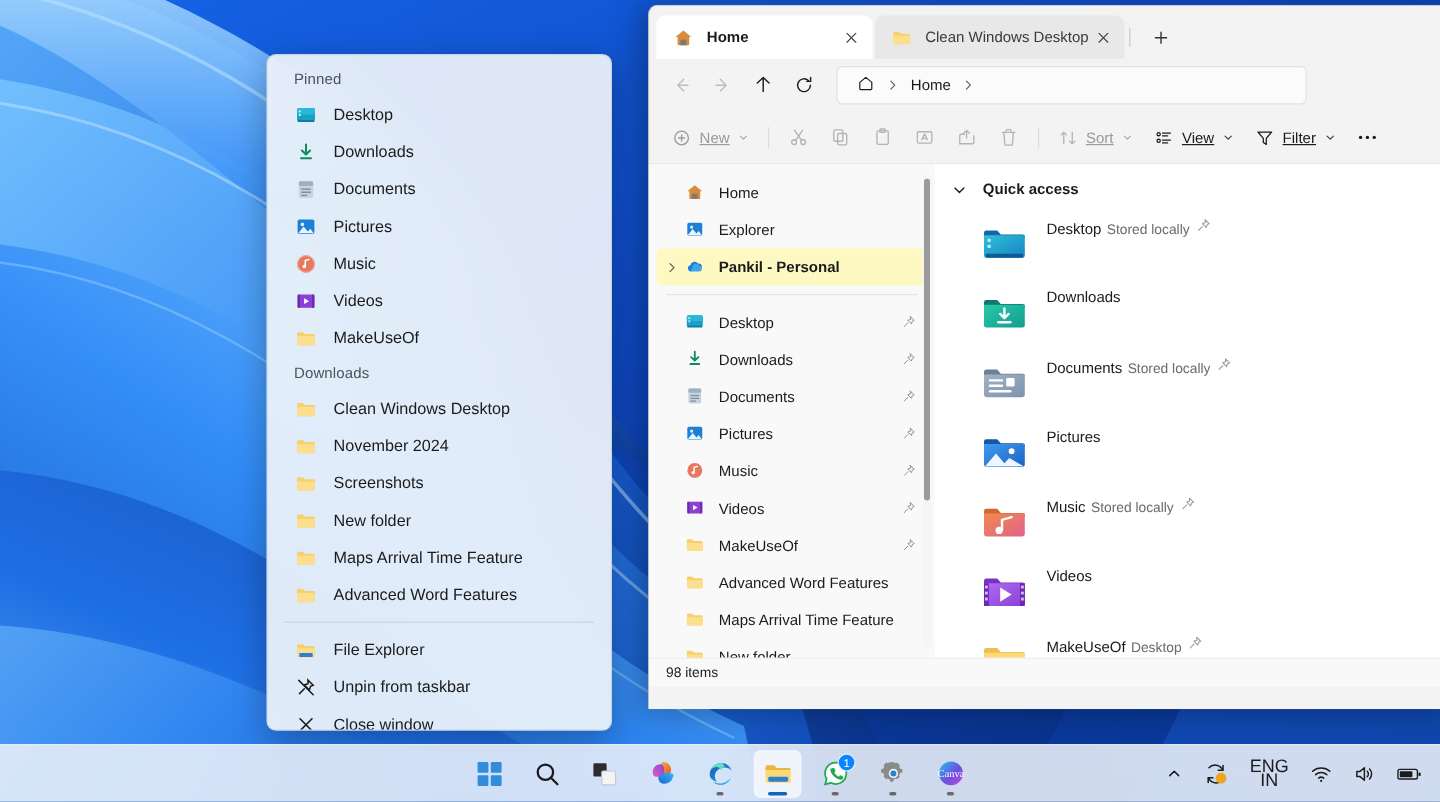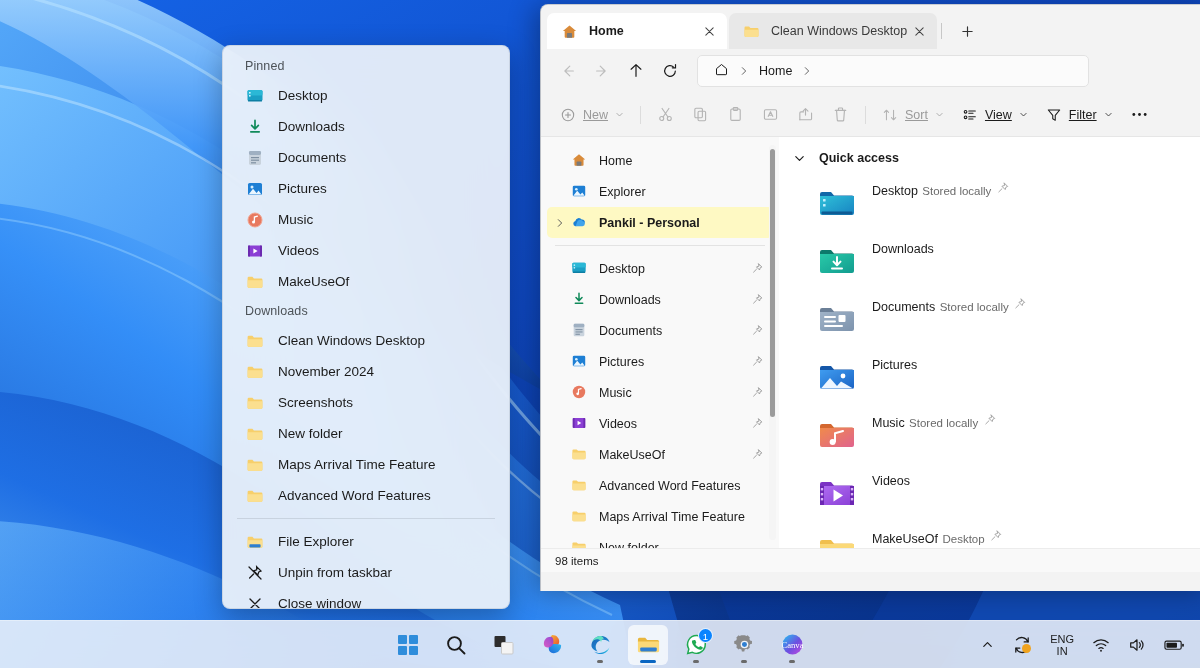--- a/index.html
+++ b/index.html
@@ -232,21 +232,21 @@
   }
   .tb-right {
     position: absolute; right: 8px; display: flex; align-items: center; gap: 4px;
   }
   .tr-btn {
     height: 36px; border-radius: 5px; padding: 0 7px;
     display: flex; align-items: center; justify-content: center; gap: 5px;
   }
   .tr-lang {
     display: flex; flex-direction: column; align-items: center;
-    font-size: 11px; line-height: 12px; color: #1b1b1b;
+    font-size: 15px; line-height: 12px; color: #1b1b1b;
   }
 </style>
 </head>
 <body>
 
 <div id="screen">
 
   <div id="wallpaper">
     <svg viewBox="0 0 1200 668" preserveAspectRatio="xMidYMid slice">
       <defs>

